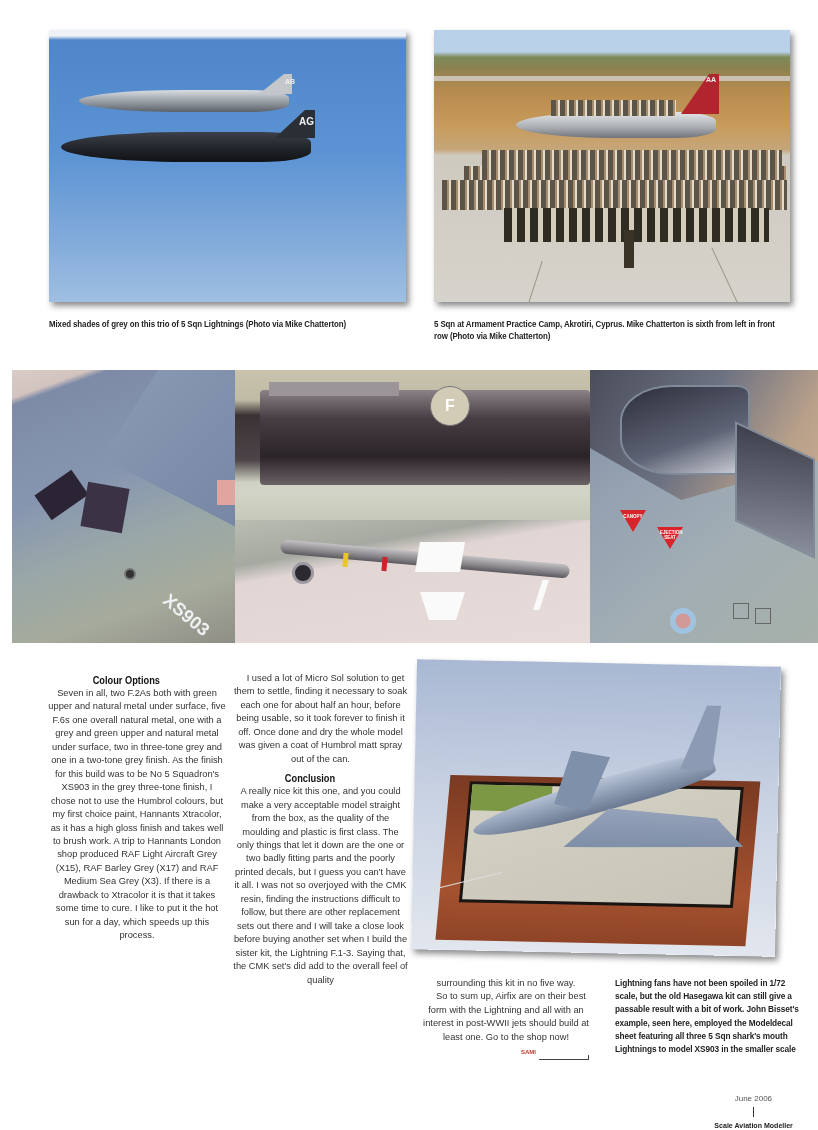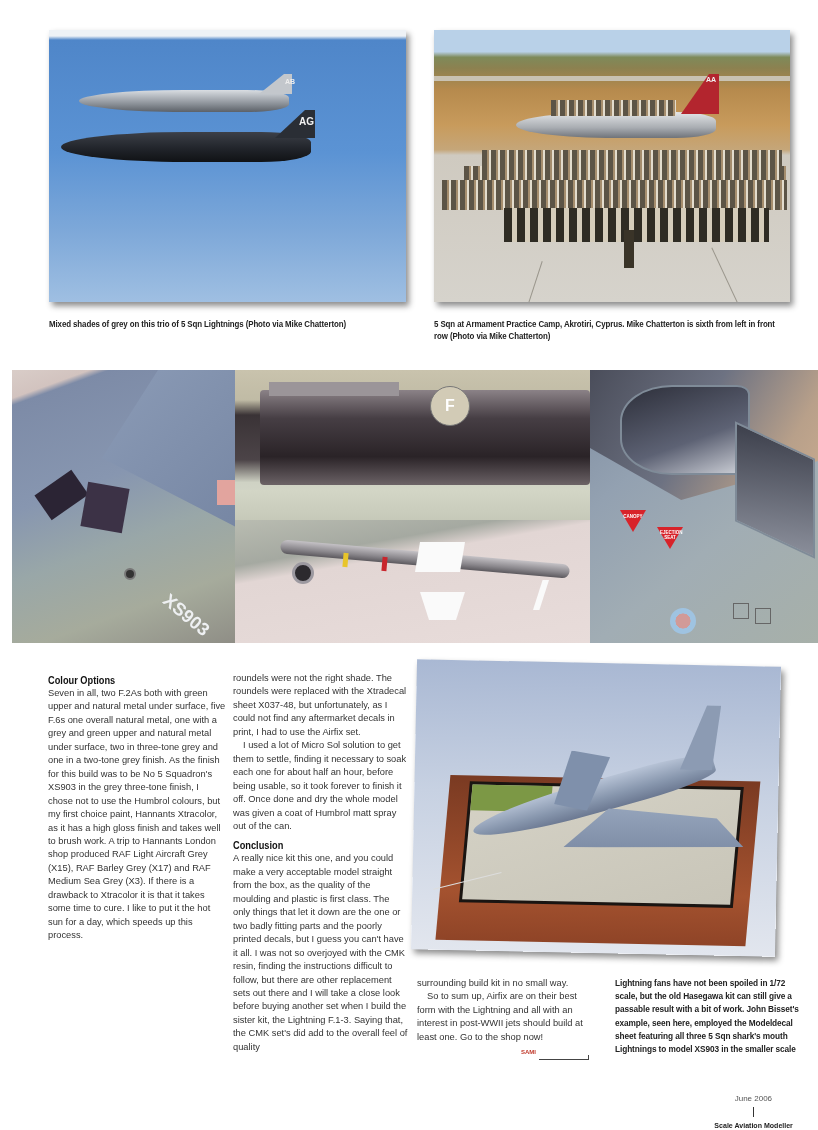--- a/index.html
+++ b/index.html
@@ -40,21 +40,21 @@
   .base-frame { position: absolute; left: 30px; top: 115px; width: 310px; height: 165px;
         background: linear-gradient(180deg, #7a3a22, #a4522f 70%, #8f4427); transform: skewX(-4deg); }
   .base-inner { position: absolute; left: 20px; top: 6px; right: 16px; bottom: 38px;
         background: #1a1512; padding: 3px; }
   .base-floor { width: 100%; height: 100%; background: linear-gradient(160deg, #d5d2c6, #c8c5b8); position: relative; }
   .grass { position: absolute; left: 0; top: 0; width: 80px; height: 26px; background: #7c9845; }
 
   .cap { position: absolute; font-family: "Liberation Sans", sans-serif; font-weight: bold;
          font-size: 8.6px; line-height: 12px; color: #222; letter-spacing: -0.1px; transform: scaleX(0.92); transform-origin: left top; }
 
-  .col { position: absolute; font-size: 9.3px; line-height: 13.45px; color: #333; }
+  .col { position: absolute; font-size: 9.3px; line-height: 13.45px; color: #333; text-align: center; }
   .col p { margin: 0; }
   .col p.indent { text-indent: 10px; }
   .col h3 { font-size: 10.5px; line-height: 13px; font-weight: bold; color: #111; transform: scaleX(0.88); transform-origin: left; margin: 0; }
   .col h3.spaced { margin-top: 6px; }
 
   .sign { display: flex; align-items: flex-end; justify-content: flex-end; margin-top: 2px; padding-right: 6px; }
   .sign-name { font-size: 6px; color: #c0392b; font-weight: bold; margin-right: 3px; }
   .sign-line { width: 50px; height: 5px; border-bottom: 1px solid #444; border-right: 1px solid #444; }
 
   .footer { position: absolute; right: 20px; top: 1094px; font-size: 8px; color: #555; display: flex; align-items: center; gap: 4px; flex-direction: column; }
@@ -163,28 +163,27 @@
   <div style="position:absolute;left:265px;top:40px;width:40px;height:65px;background:#8c9bb3;clip-path:polygon(65% 0,100% 0,80% 100%,0 100%);"></div>
   <div style="position:absolute;left:20px;top:220px;width:70px;height:1px;background:#ddd;transform:rotate(-15deg);"></div>
 </div>
 
 <div class="col" style="left:48px;top:674px;width:178px;">
   <h3>Colour Options</h3>
   <p>Seven in all, two F.2As both with green upper and natural metal under surface, five F.6s one overall natural metal, one with a grey and green upper and natural metal under surface, two in three-tone grey and one in a two-tone grey finish. As the finish for this build was to be No 5 Squadron's XS903 in the grey three-tone finish, I chose not to use the Humbrol colours, but my first choice paint, Hannants Xtracolor, as it has a high gloss finish and takes well to brush work. A trip to Hannants London shop produced RAF Light Aircraft Grey (X15), RAF Barley Grey (X17) and RAF Medium Sea Grey (X3). If there is a drawback to Xtracolor it is that it takes some time to cure. I like to put it the hot sun for a day, which speeds up this process.</p>
 </div>
 
 <div class="col" style="left:233px;top:672px;width:175px;">
-  <p>roundels were not the right shade. The roundels were replaced with the Xtradecal sheet X037-48, but unfortunately, as I could not find any aftermarket decals in print, I had to use the Airfix set.</p>
   <p class="indent">I used a lot of Micro Sol solution to get them to settle, finding it necessary to soak each one for about half an hour, before being usable, so it took forever to finish it off. Once done and dry the whole model was given a coat of Humbrol matt spray out of the can.</p>
   <h3 class="spaced">Conclusion</h3>
   <p>A really nice kit this one, and you could make a very acceptable model straight from the box, as the quality of the moulding and plastic is first class. The only things that let it down are the one or two badly fitting parts and the poorly printed decals, but I guess you can't have it all. I was not so overjoyed with the CMK resin, finding the instructions difficult to follow, but there are other replacement sets out there and I will take a close look before buying another set when I build the sister kit, the Lightning F.1-3. Saying that, the CMK set's did add to the overall feel of quality</p>
 </div>
 
 <div class="col" style="left:417px;top:977px;width:178px;">
-  <p>surrounding build kit in no small way.</p>
+  <p>surrounding this kit in no five way.</p>
   <p class="indent">So to sum up, Airfix are on their best form with the Lightning and all with an interest in post-WWII jets should build at least one. Go to the shop now!</p>
   <div class="sign">
     <span class="sign-name">SAMI</span>
     <span class="sign-line"></span>
   </div>
 </div>
 
 <div class="cap" style="left:615px;top:977px;width:200px;line-height:13.2px;font-size:9px;">Lightning fans have not been spoiled in 1/72 scale, but the old Hasegawa kit can still give a passable result with a bit of work. John Bisset's example, seen here, employed the Modeldecal sheet featuring all three 5 Sqn shark's mouth Lightnings to model XS903 in the smaller scale</div>
 
 <div class="footer">

